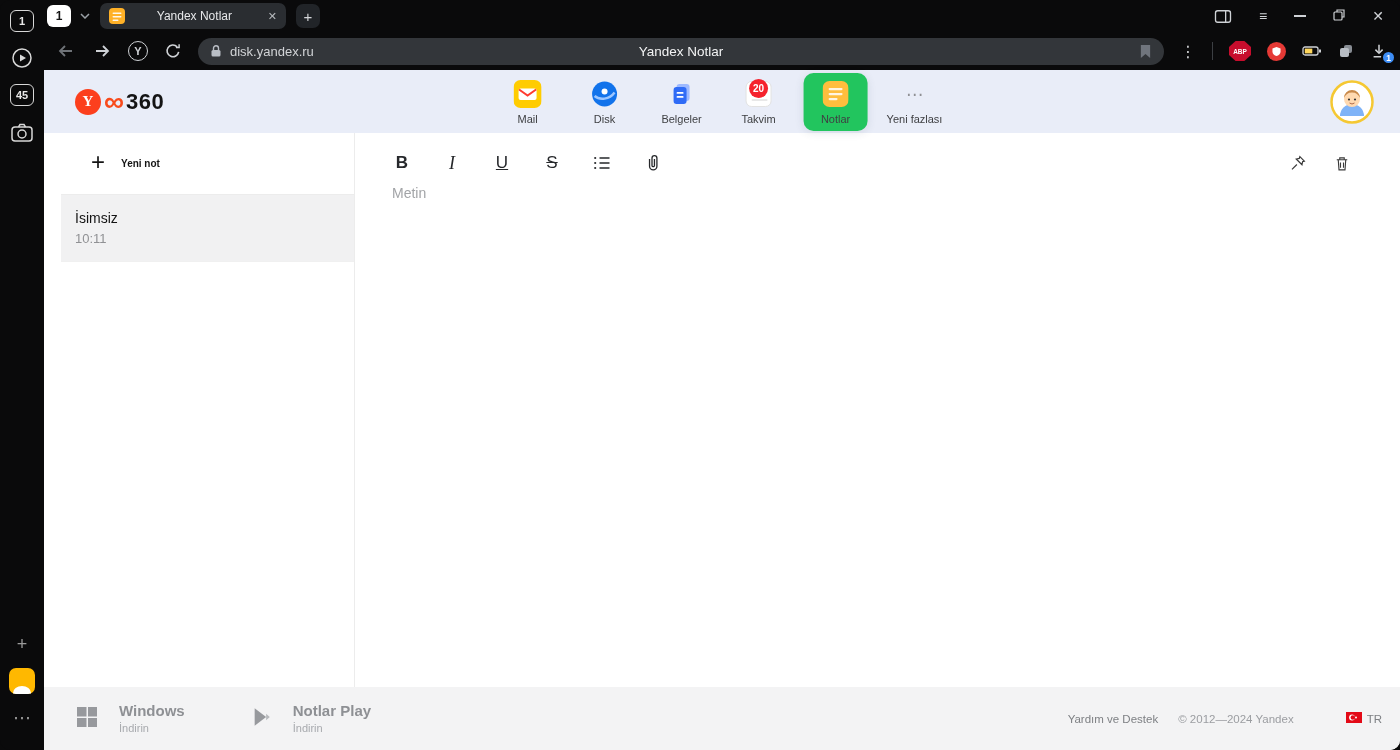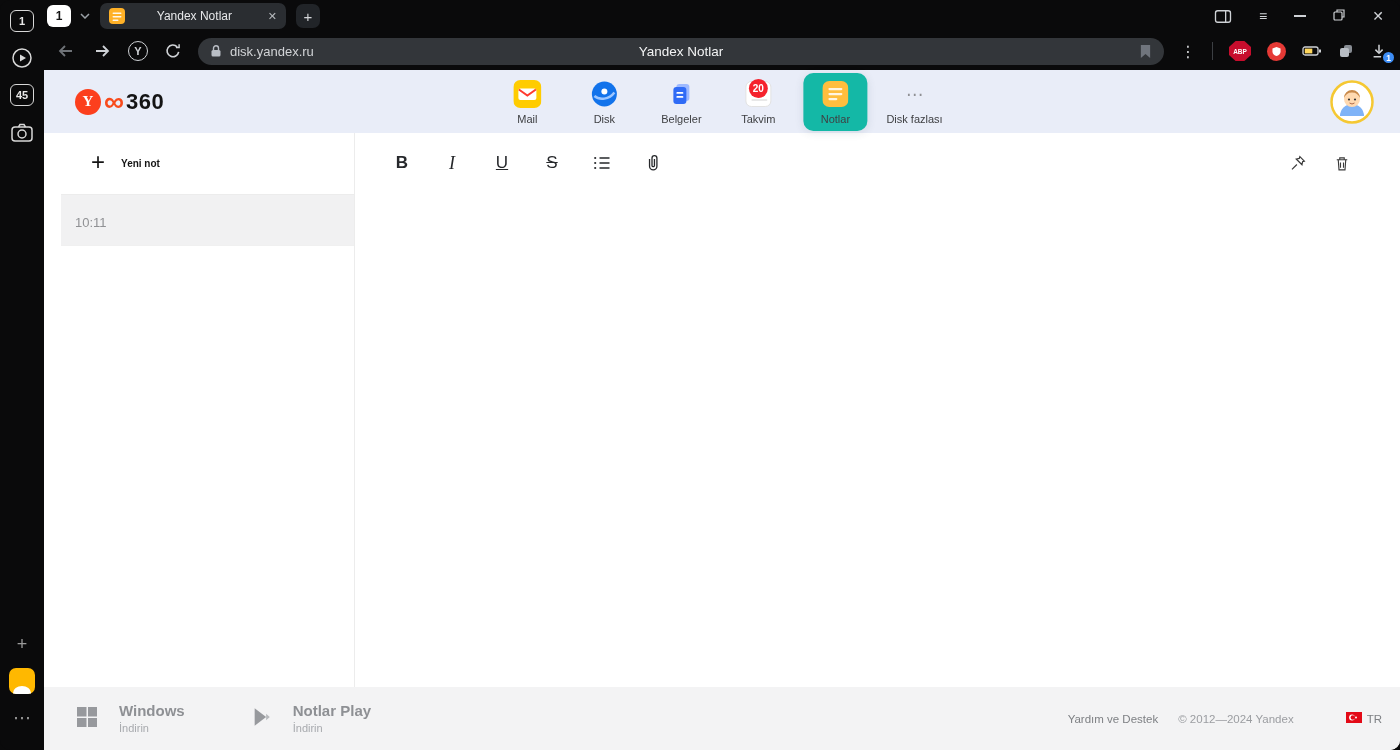--- a/index.html
+++ b/index.html
@@ -51,21 +51,21 @@
   
   .page { flex:1; background:#fff; display:flex; flex-direction:column; min-height:0; }
 
   .y360 { height:63px; background:#e9edf8; display:flex; align-items:center; position:relative; flex-shrink:0; }
   .logo { display:flex; align-items:center; margin-left:31px; }
   .logo-y { width:26px; height:26px; border-radius:50%; background:#fc3f1d; color:#fff; font-family:"Liberation Serif",serif; font-weight:bold; font-size:15px; display:flex; align-items:center; justify-content:center; }
   .logo-inf { color:#f84b1c; font-size:28px; font-weight:bold; line-height:1; margin:0 2px 0 3px; }
   .logo-360 { font-size:22px; font-weight:bold; color:#141414; letter-spacing:.5px; }
   .apps { position:absolute; left:50%; transform:translateX(-50%); top:3px; display:flex; gap:13px; align-items:flex-start; }
   .app { min-width:64px; padding:7px 6px 6px; display:flex; flex-direction:column; align-items:center; gap:5px; border-radius:10px; }
-  .app.active { background:#14b8a6; box-shadow:0 2px 8px rgba(60,70,90,.12); }
+  .app.active { background:#22c55e; box-shadow:0 2px 8px rgba(60,70,90,.12); }
   .app-icon { width:28px; height:28px; display:flex; align-items:center; justify-content:center; position:relative; }
   .app-label { font-size:11px; color:#3f4043; white-space:nowrap; }
   .cal { width:26px; height:26px; background:#fff; border:1px solid #e2e2e2; border-radius:6px; position:relative; }
   .cal::after { content:""; position:absolute; left:5px; bottom:5px; width:16px; height:2px; background:#e8e8e8; border-radius:1px; }
   .cal-badge { position:absolute; top:-3px; left:50%; transform:translateX(-50%); width:19px; height:19px; border-radius:50%; background:#f5222d; color:#fff; font-size:10px; font-weight:bold; display:flex; align-items:center; justify-content:center; }
   .more-dots { font-size:17px; color:#8f9094; height:28px; display:flex; align-items:center; }
   .avatar { margin-left:auto; margin-right:26px; width:44px; height:44px; border-radius:50%; display:flex; }
 
   
   .notes { flex:1; display:flex; min-height:0; }
@@ -297,21 +297,21 @@
                   <rect width="26" height="26" rx="7" fill="#ffbe3d"></rect>
                   <rect x="6" y="7" width="14" height="2.2" rx="1.1" fill="#fff" opacity=".85"></rect>
                   <rect x="6" y="12" width="14" height="2.2" rx="1.1" fill="#fff" opacity=".85"></rect>
                   <rect x="6" y="17" width="9" height="2.2" rx="1.1" fill="#fff" opacity=".85"></rect>
                 </svg>
             </span>
             <span class="app-label">Notlar</span>
           </div>
           <div class="app">
             <span class="more-dots">⋯</span>
-            <span class="app-label">Disk fazlası</span>
+            <span class="app-label">Yeni fazlası</span>
           </div>
         </nav>
         <span class="avatar">
           <svg width="44" height="44" viewBox="0 0 44 44">
             <circle cx="22" cy="22" r="20.5" fill="#fff"></circle>
             <path d="M10 36a12 12 0 0 1 24 0" fill="#7fb3f7"></path>
             <circle cx="22" cy="19" r="8" fill="#ffd9b0"></circle>
             <path d="M14 18a8 8 0 0 1 16 0c-1.5-3.5-4-5.5-8-5.5s-6.5 2-8 5.5z" fill="#c98a4b"></path>
             <circle cx="19" cy="19.5" r="1.1" fill="#333"></circle>
               <circle cx="25" cy="19.5" r="1.1" fill="#333"></circle>
@@ -321,20 +321,21 @@
         </span>
       </header>
 
       <div class="notes">
         <div class="list-pane">
           <div class="new-note">
             <span class="nn-plus">+</span>
             <span class="nn-label">Yeni not</span>
           </div>
           <div class="note-item selected">
+            <div class="ni-title">İsimsiz</div>
             <div class="ni-time">10:11</div>
           </div>
         </div>
 
         <div class="editor">
           <div class="ed-toolbar">
             <span class="tb-btn tb-bold">B</span>
             <span class="tb-btn tb-italic">I</span>
             <span class="tb-btn tb-underline">U</span>
             <span class="tb-btn tb-strike">S</span>
@@ -361,20 +362,21 @@
               <span class="tb-btn">
                 <svg width="18" height="19" viewBox="0 0 24 24" fill="none" stroke="#3a3a3a" stroke-width="1.5">
                     <path d="M5 7h14"></path>
                     <path d="M9 7V4.5h6V7"></path>
                     <path d="M7 7l1 13.5h8L17 7"></path>
                     <path d="M10 10.5v7M14 10.5v7"></path>
                   </svg>
               </span>
             </span>
           </div>
+          <div class="ed-body">Metin</div>
         </div>
       </div>
 
       <footer class="footer">
         <div class="store">
           <span>
             <svg width="24" height="24" viewBox="0 0 24 24" fill="#97999d">
                 <rect x="2" y="2" width="9.5" height="9.5"></rect>
                 <rect x="13" y="2" width="9" height="9.5"></rect>
                 <rect x="2" y="13" width="9.5" height="9"></rect>

